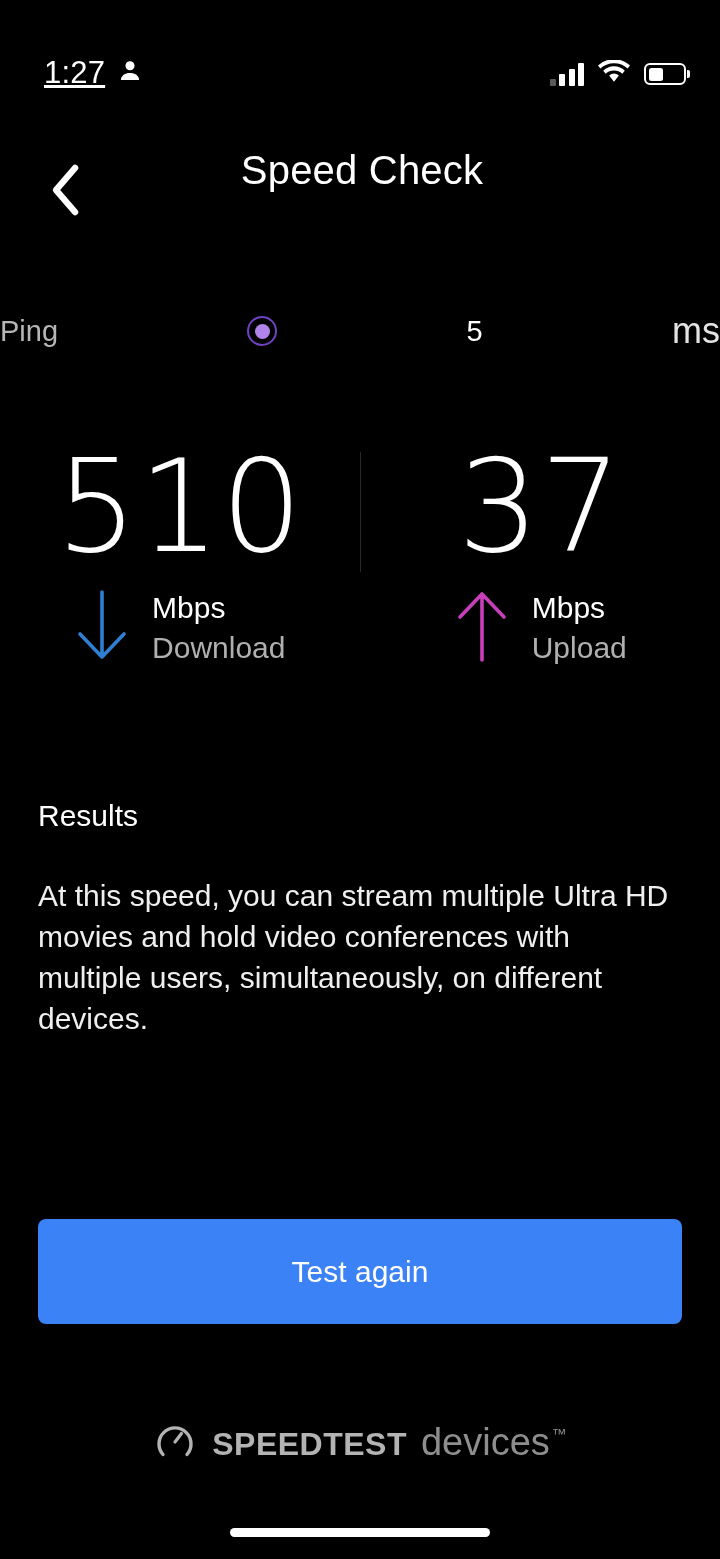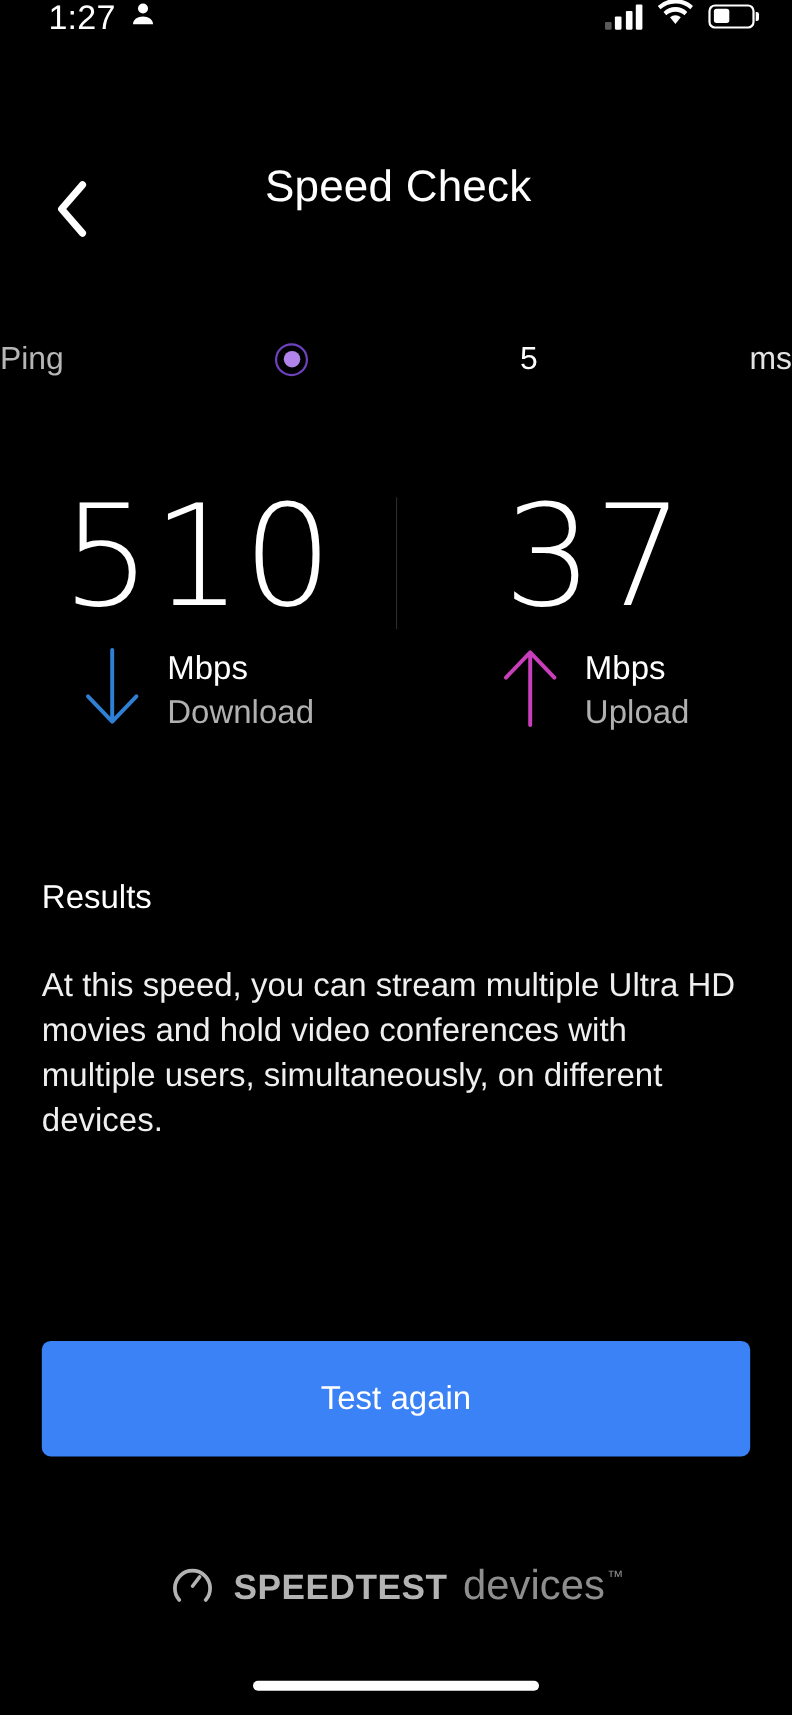--- a/index.html
+++ b/index.html
@@ -12,22 +12,23 @@
   .screen {
     position:relative;
     width:720px; height:1559px;
     background:#000;
     color:#fff;
   }
 
   
   .status-bar {
     position:absolute; top:0; left:0; right:0; height:88px;
-    display:flex; align-items:flex-start; justify-content:space-between;
+    display:flex; align-items:flex-end; justify-content:space-between;
     padding:0 34px 0 44px;
+    text-decoration:underline;
   }
   .status-left { display:flex; align-items:center; gap:12px; }
   .status-time {
     font-size:31px; font-weight:400; color:#fff; letter-spacing:.2px;
     line-height:1;
   }
   .person-icon { display:block; }
   .status-right { display:flex; align-items:center; gap:14px; }
   .signal-bars { display:flex; align-items:flex-end; gap:3.5px; height:24px; }
   .signal-bars i { display:block; width:6px; background:#fff; border-radius:1px; }
@@ -74,21 +75,21 @@
     width:30px; height:30px; border-radius:50%;
     border:2.5px solid #6f43c0;
     display:flex; align-items:center; justify-content:center;
     margin:0 22px;
   }
   .ping-dot span {
     width:15px; height:15px; border-radius:50%; background:#b184ec;
     display:block;
   }
   .ping-value { font-size:29px; color:#ffffff; }
-  .ping-unit  { font-size:29px; color:#e3e3e3; margin-left:22px; }
+  .ping-unit  { font-size:36px; color:#e3e3e3; margin-left:22px; }
 
   
   .speeds {
     position:absolute; top:440px; left:0; right:0;
     display:flex; align-items:flex-start;
   }
   .speed-col {
     flex:1 1 0; display:flex; flex-direction:column; align-items:center;
   }
   .speed-divider {

